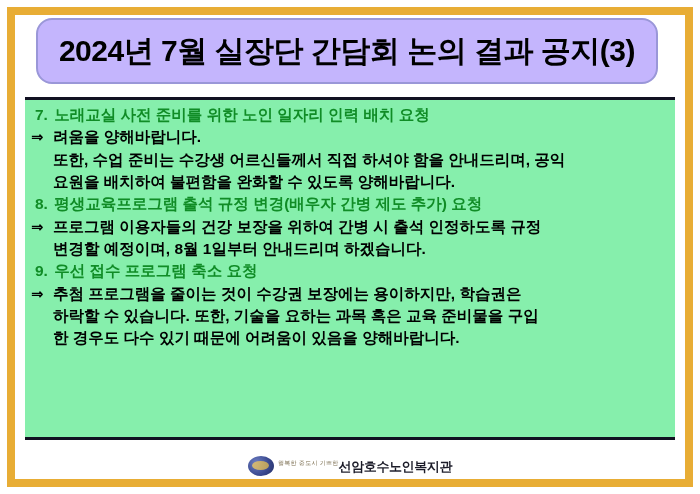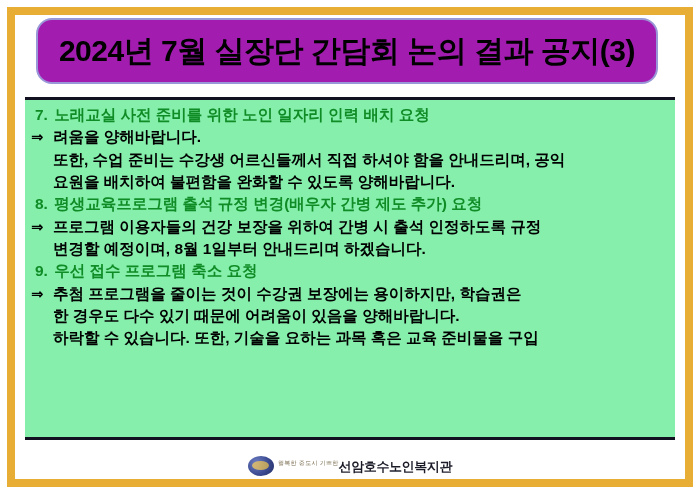--- a/index.html
+++ b/index.html
@@ -33,21 +33,21 @@
     background: transparent;
   }
 
   
   #title-box {
     position: absolute;
     left: 36px;
     top: 18px;
     width: 622px;
     height: 66px;
-    background: #a21caf;
+    background: #c4b5fd;
     border: 2px solid #9a97d8;
     border-radius: 16px;
     box-sizing: border-box;
     text-align: center;
     display: flex;
     flex-direction: column;
     align-items: center;
     justify-content: center;
     overflow: hidden;
   }
@@ -208,22 +208,22 @@
               <span class="ln indent">변경할 예정이며, 8월 1일부터 안내드리며 하겠습니다.</span>
             </span>
           </div>
         </div>
         <div class="block">
           <div class="heading"><span class="num">9.</span><span> 우선 접수 프로그램 축소 요청</span></div>
           <div class="para">
             <span class="arrow">⇒</span>
             <span class="ptext">
               <span class="ln">추첨 프로그램을 줄이는 것이 수강권 보장에는 용이하지만, 학습권은</span>
+              <span class="ln indent">하락할 수 있습니다. 또한, 기술을 요하는 과목 혹은 교육 준비물을 구입</span>
               <span class="ln indent">한 경우도 다수 있기 때문에 어려움이 있음을 양해바랍니다.</span>
-              <span class="ln indent">하락할 수 있습니다. 또한, 기술을 요하는 과목 혹은 교육 준비물을 구입</span>
             </span>
           </div>
         </div>
       </div>
   </div>
 
   <div id="footer">
     <div id="logo-wrap">
       <span id="logo-mark"></span>
       <span id="logo-text">

